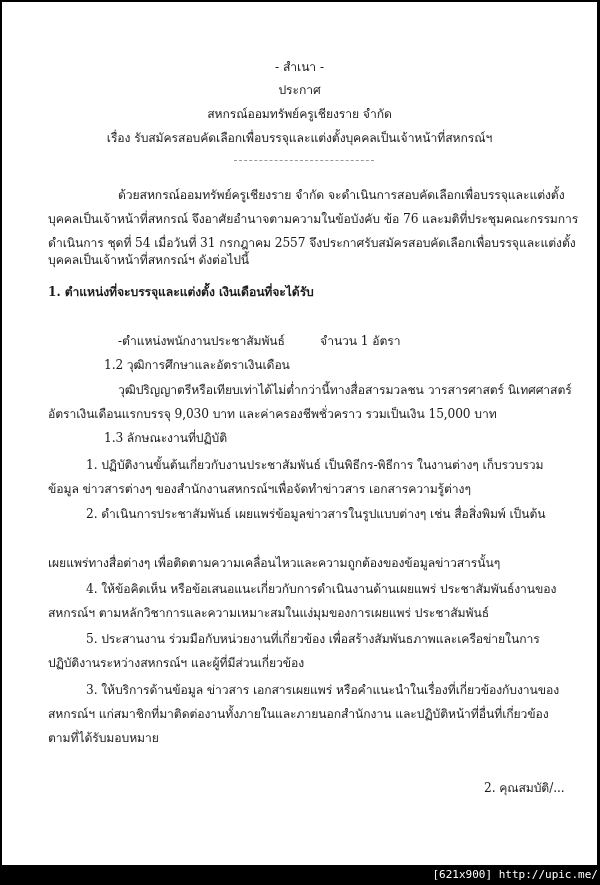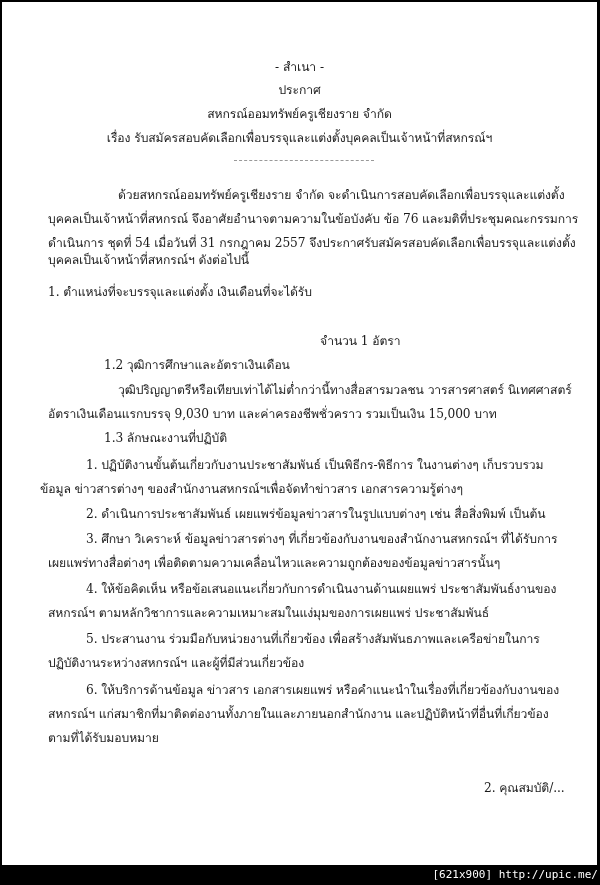--- a/index.html
+++ b/index.html
@@ -6,21 +6,21 @@
     body {
       width: 600px; height: 885px; background: #000; position: relative; overflow: hidden;
       font-family: "DejaVu Serif", "Liberation Serif", serif; color: #1a1a1a;
     }
     .page {
       position: absolute; left: 2px; top: 2px; width: 595px; height: 863px;
       background: #fff;
     }
     .line { position: absolute; white-space: nowrap; font-size: 12.2px; line-height: 16px; letter-spacing: -0.1px; text-align: right; }
     .center { left: 0; width: 595px; text-align: center; }
-    .bold { font-weight: normal; }
+    .bold { font-weight: bold; }
     .sep {
       position: absolute; left: 232px; top: 158px; width: 140px; height: 0;
       border-top: 1px dashed #999;
     }
     .footer-bar {
       position: absolute; left: 0; top: 865px; width: 600px; height: 28px; background: #000;
     }
     .watermark {
       position: absolute; right: 2px; top: 2px; color: #fff;
       font-family: "DejaVu Sans Mono", "Liberation Mono", monospace; font-size: 11px; line-height: 16px;
@@ -35,36 +35,36 @@
   <div class="line center" style="top:104px">สหกรณ์ออมทรัพย์ครูเชียงราย จำกัด</div>
   <div class="line center" style="top:128px">เรื่อง  รับสมัครสอบคัดเลือกเพื่อบรรจุและแต่งตั้งบุคคลเป็นเจ้าหน้าที่สหกรณ์ฯ</div>
   <div class="sep"></div>
 
   <div class="line" style="left:116px; top:185px">ด้วยสหกรณ์ออมทรัพย์ครูเชียงราย จำกัด  จะดำเนินการสอบคัดเลือกเพื่อบรรจุและแต่งตั้ง</div>
   <div class="line" style="left:46px; top:209px">บุคคลเป็นเจ้าหน้าที่สหกรณ์  จึงอาศัยอำนาจตามความในข้อบังคับ  ข้อ 76  และมติที่ประชุมคณะกรรมการ</div>
   <div class="line" style="left:46px; top:233px">ดำเนินการ  ชุดที่  54  เมื่อวันที่  31  กรกฎาคม  2557  จึงประกาศรับสมัครสอบคัดเลือกเพื่อบรรจุและแต่งตั้ง</div>
   <div class="line" style="left:46px; top:250px">บุคคลเป็นเจ้าหน้าที่สหกรณ์ฯ  ดังต่อไปนี้</div>
 
   <div class="line bold" style="left:46px; top:282px">1.  ตำแหน่งที่จะบรรจุและแต่งตั้ง  เงินเดือนที่จะได้รับ</div>
+  <div class="line" style="left:116px; top:331px">-ตำแหน่งพนักงานประชาสัมพันธ์</div>
   <div class="line" style="left:318px; top:331px">จำนวน  1  อัตรา</div>
   <div class="line" style="left:102px; top:355px">1.2  วุฒิการศึกษาและอัตราเงินเดือน</div>
   <div class="line" style="left:116px; top:380px">วุฒิปริญญาตรีหรือเทียบเท่าได้ไม่ต่ำกว่านี้ทางสื่อสารมวลชน  วารสารศาสตร์  นิเทศศาสตร์</div>
   <div class="line" style="left:46px; top:404px">อัตราเงินเดือนแรกบรรจุ   9,030  บาท  และค่าครองชีพชั่วคราว  รวมเป็นเงิน  15,000  บาท</div>
   <div class="line" style="left:102px; top:428px">1.3  ลักษณะงานที่ปฏิบัติ</div>
 
   <div class="line" style="left:84px; top:455px">1.   ปฏิบัติงานขั้นต้นเกี่ยวกับงานประชาสัมพันธ์   เป็นพิธีกร-พิธีการ  ในงานต่างๆ  เก็บรวบรวม</div>
-  <div class="line" style="left:38px; top:479px">ข้อมูล  ข่าวสารต่างๆ  ของสำนักงานสหกรณ์ฯเพื่อจัดทำข่าวสาร  เอกสารความรู้ต่างๆ</div>
+  <div class="line" style="left:46px; top:479px">ข้อมูล  ข่าวสารต่างๆ  ของสำนักงานสหกรณ์ฯเพื่อจัดทำข่าวสาร  เอกสารความรู้ต่างๆ</div>
   <div class="line" style="left:84px; top:504px">2.   ดำเนินการประชาสัมพันธ์  เผยแพร่ข้อมูลข่าวสารในรูปแบบต่างๆ  เช่น  สื่อสิ่งพิมพ์  เป็นต้น</div>
-  <div class="line" style="left:84px; top:529px">3.   ศึกษา  วิเคราะห์  ข้อมูลข่าวสารต่างๆ  ที่เกี่ยวข้องกับงานของสำนักงานสหกรณ์ฯ  ที่ได้รับการ</div>
   <div class="line" style="left:46px; top:553px">เผยแพร่ทางสื่อต่างๆ  เพื่อติดตามความเคลื่อนไหวและความถูกต้องของข้อมูลข่าวสารนั้นๆ</div>
   <div class="line" style="left:84px; top:579px">4.   ให้ข้อคิดเห็น  หรือข้อเสนอแนะเกี่ยวกับการดำเนินงานด้านเผยแพร่  ประชาสัมพันธ์งานของ</div>
   <div class="line" style="left:46px; top:603px">สหกรณ์ฯ  ตามหลักวิชาการและความเหมาะสมในแง่มุมของการเผยแพร่  ประชาสัมพันธ์</div>
   <div class="line" style="left:84px; top:629px">5.   ประสานงาน  ร่วมมือกับหน่วยงานที่เกี่ยวข้อง  เพื่อสร้างสัมพันธภาพและเครือข่ายในการ</div>
   <div class="line" style="left:46px; top:653px">ปฏิบัติงานระหว่างสหกรณ์ฯ  และผู้ที่มีส่วนเกี่ยวข้อง</div>
-  <div class="line" style="left:84px; top:680px">6.   ให้บริการด้านข้อมูล  ข่าวสาร  เอกสารเผยแพร่  หรือคำแนะนำในเรื่องที่เกี่ยวข้องกับงานของ</div>
+  <div class="line" style="left:84px; top:680px">3.   ให้บริการด้านข้อมูล  ข่าวสาร  เอกสารเผยแพร่  หรือคำแนะนำในเรื่องที่เกี่ยวข้องกับงานของ</div>
   <div class="line" style="left:46px; top:704px">สหกรณ์ฯ  แก่สมาชิกที่มาติดต่องานทั้งภายในและภายนอกสำนักงาน   และปฏิบัติหน้าที่อื่นที่เกี่ยวข้อง</div>
   <div class="line" style="left:46px; top:728px">ตามที่ได้รับมอบหมาย</div>
 
   <div class="line" style="left:482px; top:778px">2.  คุณสมบัติ/...</div>
 </div>
 
 <div class="footer-bar">
   <span class="watermark">[621x900] http://upic.me/</span>
 </div>
 

